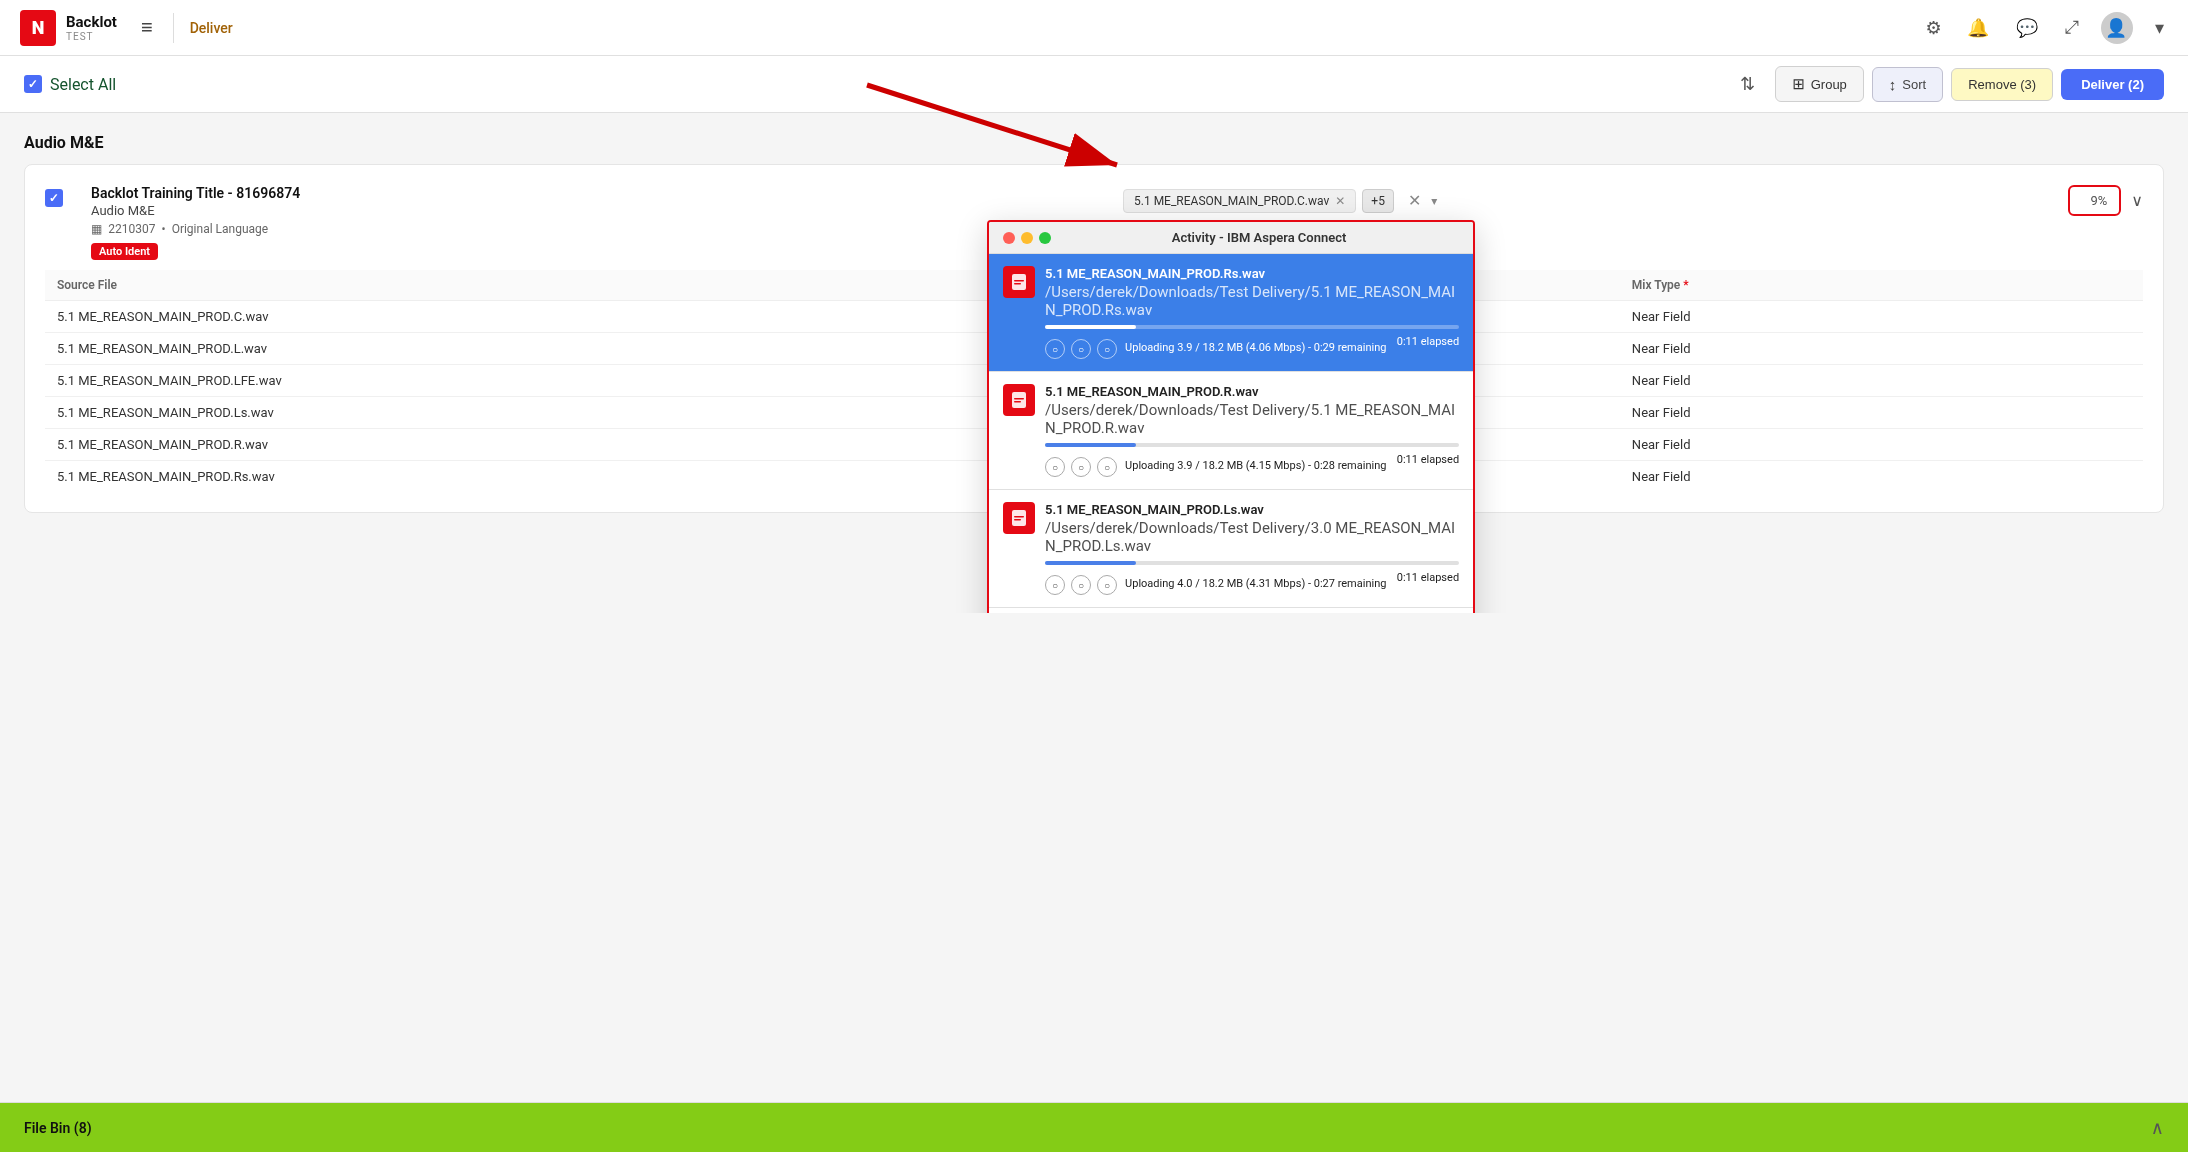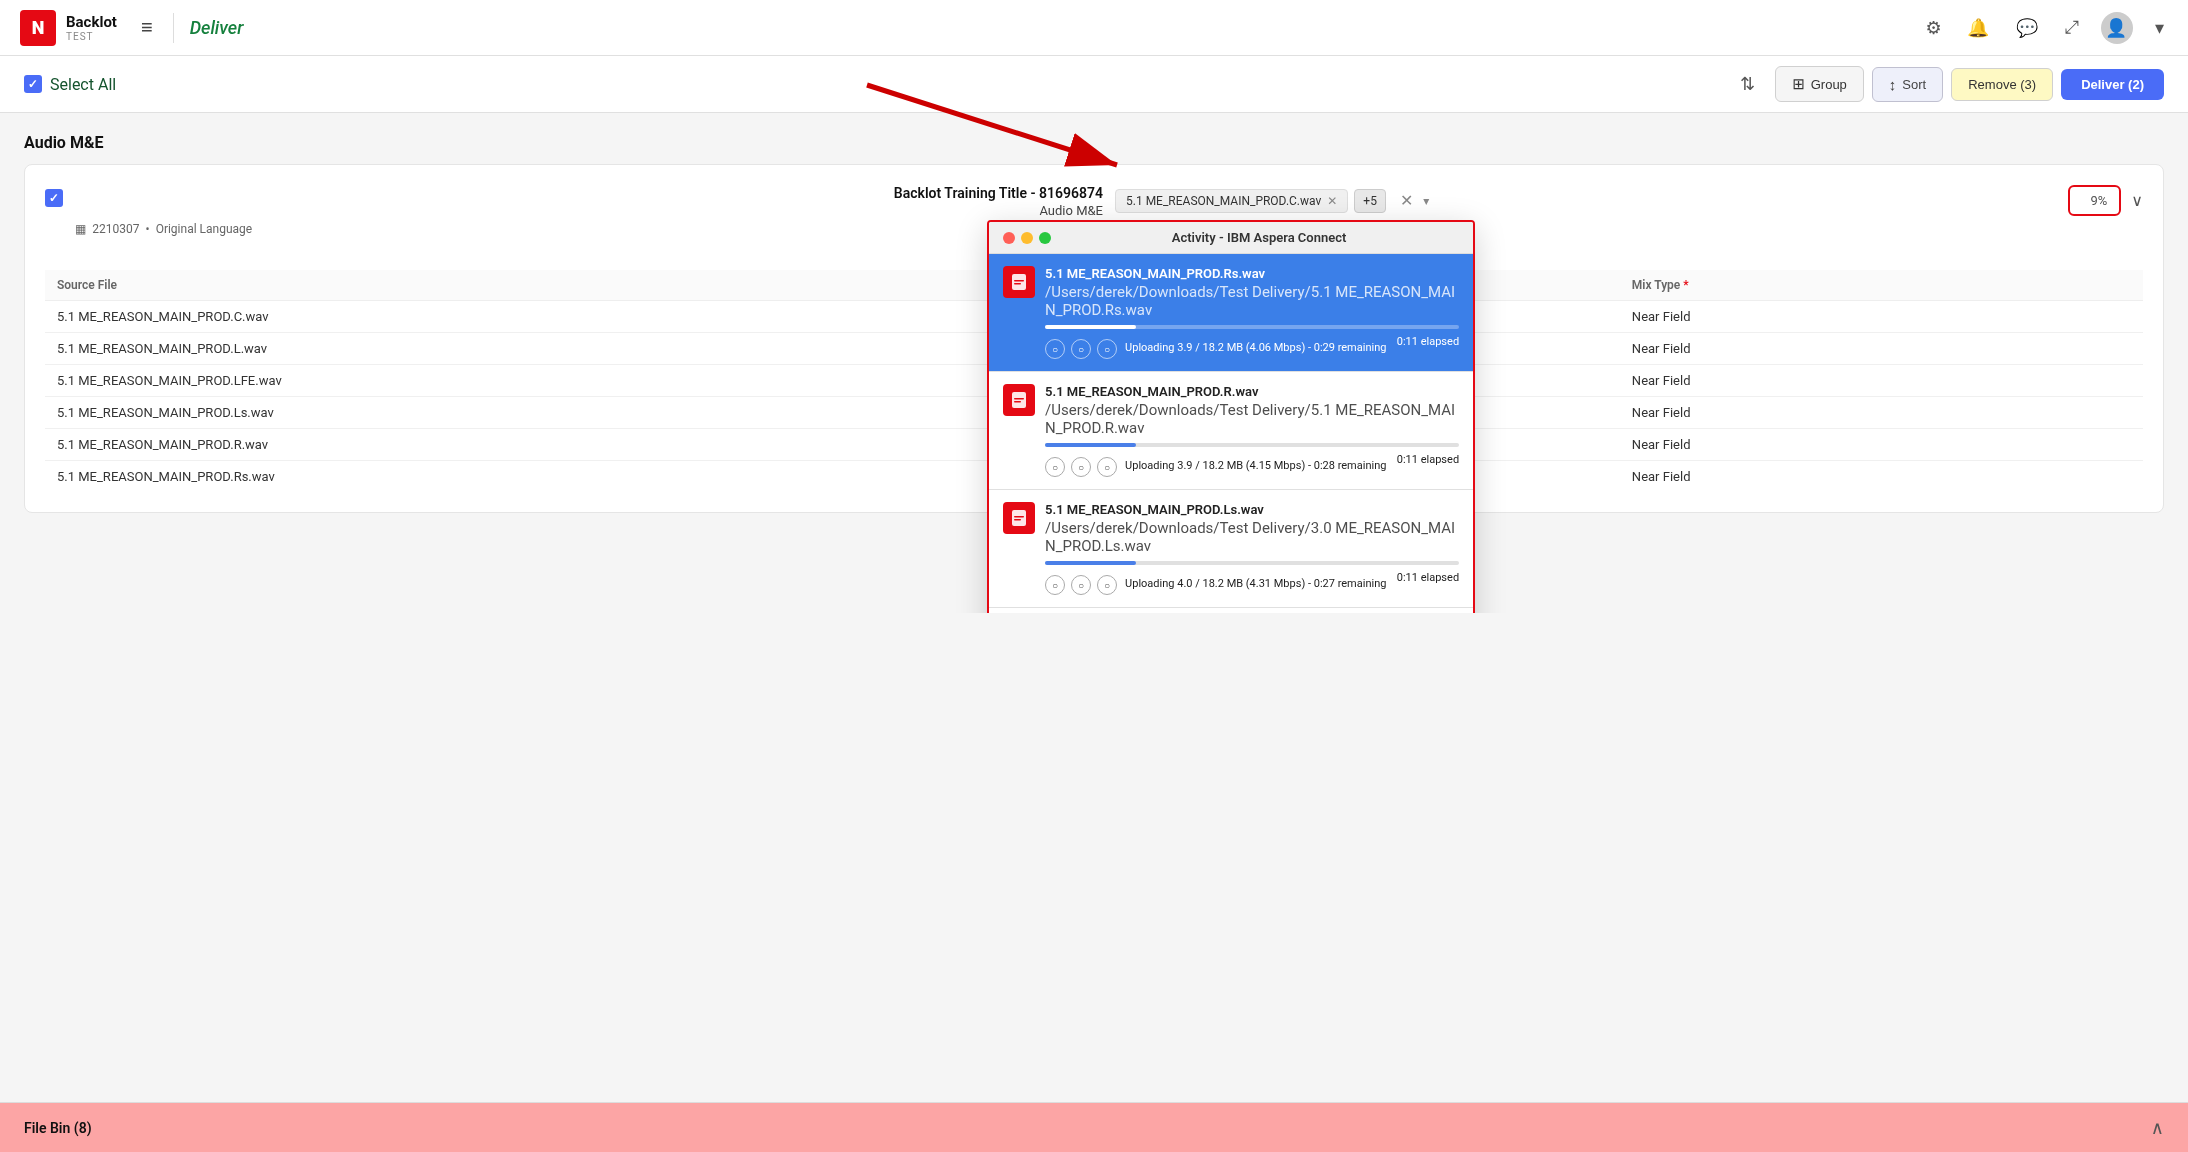--- a/index.html
+++ b/index.html
@@ -16,21 +16,21 @@
     .netflix-logo {
       width: 36px; height: 36px; background: #E50914;
       display: flex; align-items: center; justify-content: center;
       color: #fff; font-weight: 900; font-size: 18px; border-radius: 4px;
     }
     .nav-brand { display: flex; flex-direction: column; }
     .nav-brand-title { font-weight: 700; font-size: 15px; color: #111; }
     .nav-brand-sub { font-size: 10px; color: #888; letter-spacing: 1px; }
     .nav-divider { width: 1px; height: 30px; background: #ddd; margin: 0 16px; }
     .hamburger-btn { background: none; border: none; cursor: pointer; padding: 4px; font-size: 20px; color: #444; }
-    .nav-page-title { font-size: 18px; font-weight: 500; color: #15803d; font-style: italic; }
+    .nav-page-title { font-size: 14px; font-weight: 500; color: #a16207; }
     .nav-spacer { flex: 1; }
     .nav-icons { display: flex; align-items: center; gap: 18px; }
     .nav-icon-btn { background: none; border: none; cursor: pointer; color: #555; font-size: 18px; padding: 4px; }
     .nav-avatar { width: 32px; height: 32px; border-radius: 50%; background: #ccc; overflow: hidden; display: flex; align-items: center; justify-content: center; }
 
     
     .toolbar {
       display: flex; align-items: center; background: #fff;
       border-bottom: 1px solid #e0e0e0; padding: 10px 24px; gap: 12px;
     }
@@ -164,30 +164,30 @@
       padding: 6px 12px; display: flex; align-items: center; gap: 8px;
       background: #fff;
     }
 
     
     .section-bottom { margin-top: 20px; }
 
     
     .file-bin-bar {
       position: fixed; bottom: 0; left: 0; right: 0;
-      background: #fca5a5; border-top: 1px solid #ddd;
+      background: #84cc16; border-top: 1px solid #ddd;
       padding: 14px 24px; display: flex; align-items: center; justify-content: space-between;
       z-index: 50;
     }
     .file-bin-title { font-size: 14px; font-weight: 600; color: #111; }
     .file-bin-chevron { cursor: pointer; font-size: 18px; color: #555; }
 
     
     .item-combined-row {
-      display: flex; align-items: flex-start; gap: 12px; text-align: right;
+      display: flex; align-items: flex-start; gap: 28px;
     }
   </style>
 </head>
 <body>
 
 <nav class="top-nav">
   <div class="nav-logo">
     <div class="netflix-logo">N</div>
     <div class="nav-brand">
       <span class="nav-brand-title">Backlot</span>

